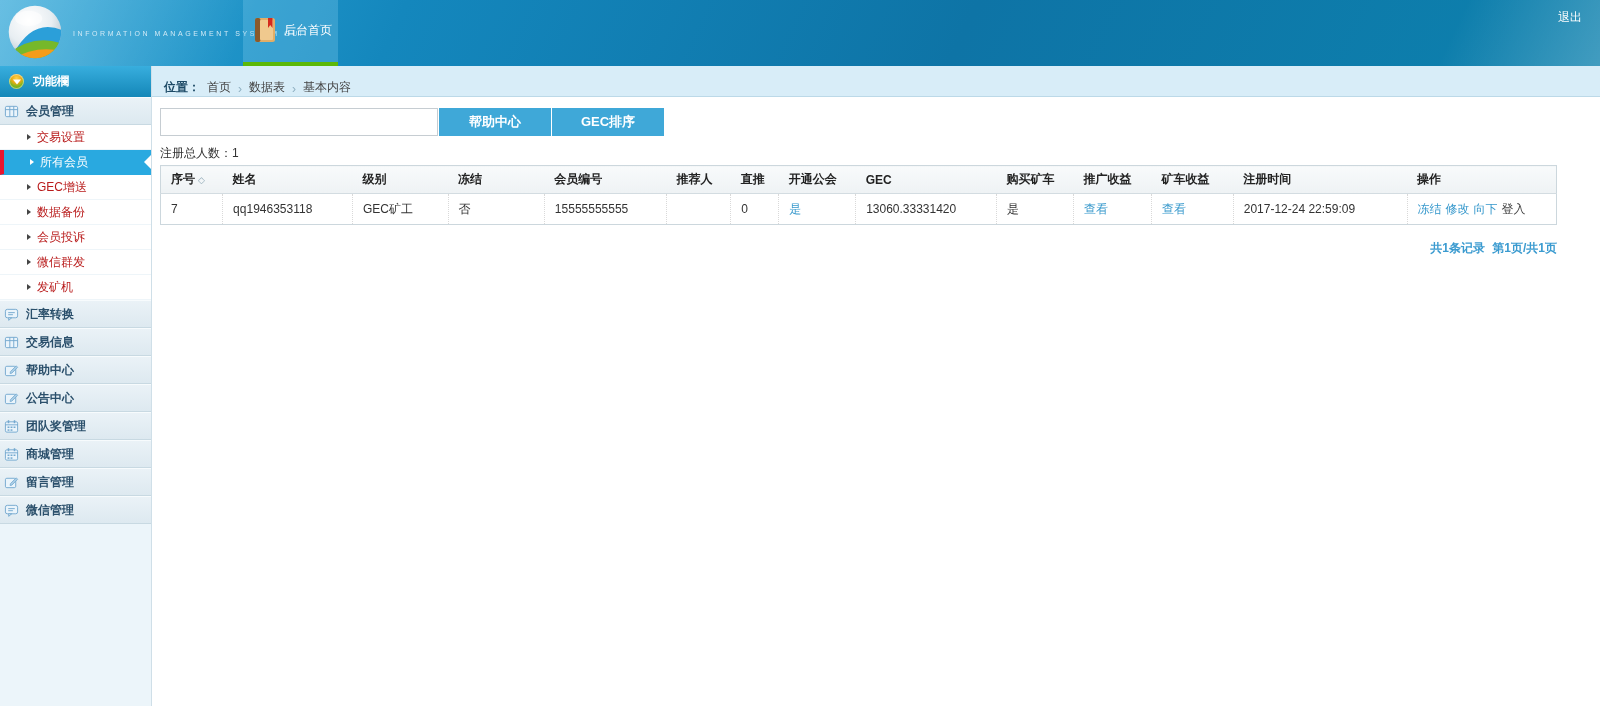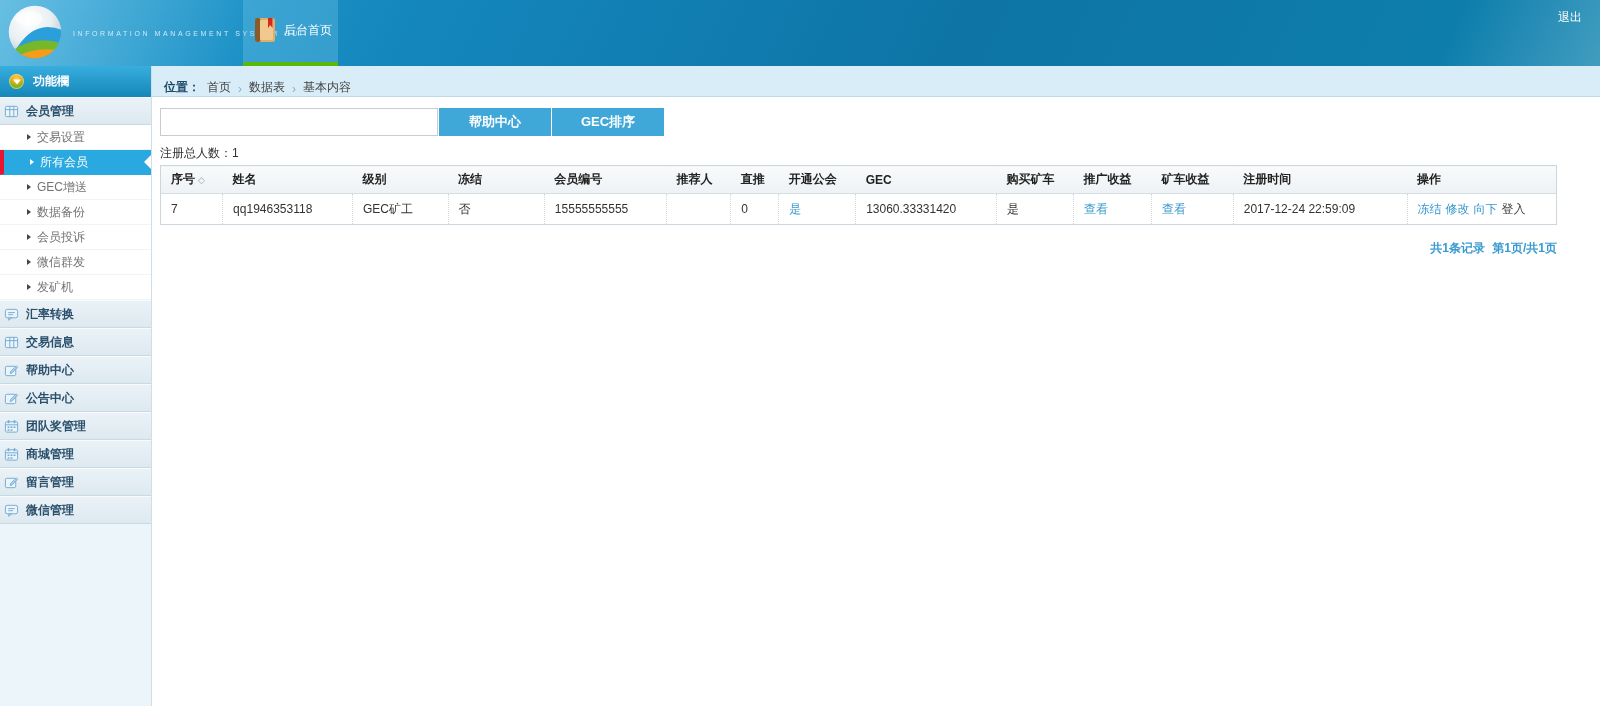--- a/index.html
+++ b/index.html
@@ -37,21 +37,21 @@
   .badge { width:15px; height:15px; border-radius:50%; position:relative; flex:0 0 15px;
     background:radial-gradient(circle at 50% 28%,#ffd24a 0%,#eaa912 38%,#85b71e 60%,#5f9a0c 100%);
     box-shadow:inset 0 0 0 1px rgba(255,255,255,.45); }
   .badge::after { content:""; position:absolute; left:50%; top:56%; transform:translate(-50%,-50%);
     border-left:4px solid transparent; border-right:4px solid transparent; border-top:5px solid #fff; }
   .side-sec { height:28px; display:flex; align-items:center; gap:7px; padding-left:4px;
     background:linear-gradient(#eaf2f7,#dde9f0); border-top:1px solid #f7fbfd;
     border-bottom:1px solid #c8d9e2; color:#2a4f6b; font-weight:bold; cursor:pointer; }
   .sico { width:15px; height:15px; flex:0 0 15px; }
   .side-sub { height:25px; display:flex; align-items:center; padding-left:27px; background:#fff;
-    border-bottom:1px solid #eef5f9; color:#737373; cursor:pointer; position:relative; }
+    border-bottom:1px solid #eef5f9; color:#b91c1c; cursor:pointer; position:relative; }
   .tri { width:0; height:0; border-left:4px solid currentColor; border-top:3px solid transparent;
     border-bottom:3px solid transparent; margin-right:6px; color:#444; flex:0 0 4px; }
   .side-sub.active { background:#29a9e0; color:#fff; border-left:4px solid #e8152e;
     padding-left:26px; border-bottom-color:#29a9e0; }
   .side-sub.active .tri { color:#fff; }
   .side-sub.active::after { content:""; position:absolute; right:0; top:50%; transform:translateY(-50%);
     border-top:7px solid transparent; border-bottom:7px solid transparent; border-right:7px solid #fff; }
 
   
   .content { flex:1; background:#fff; }

